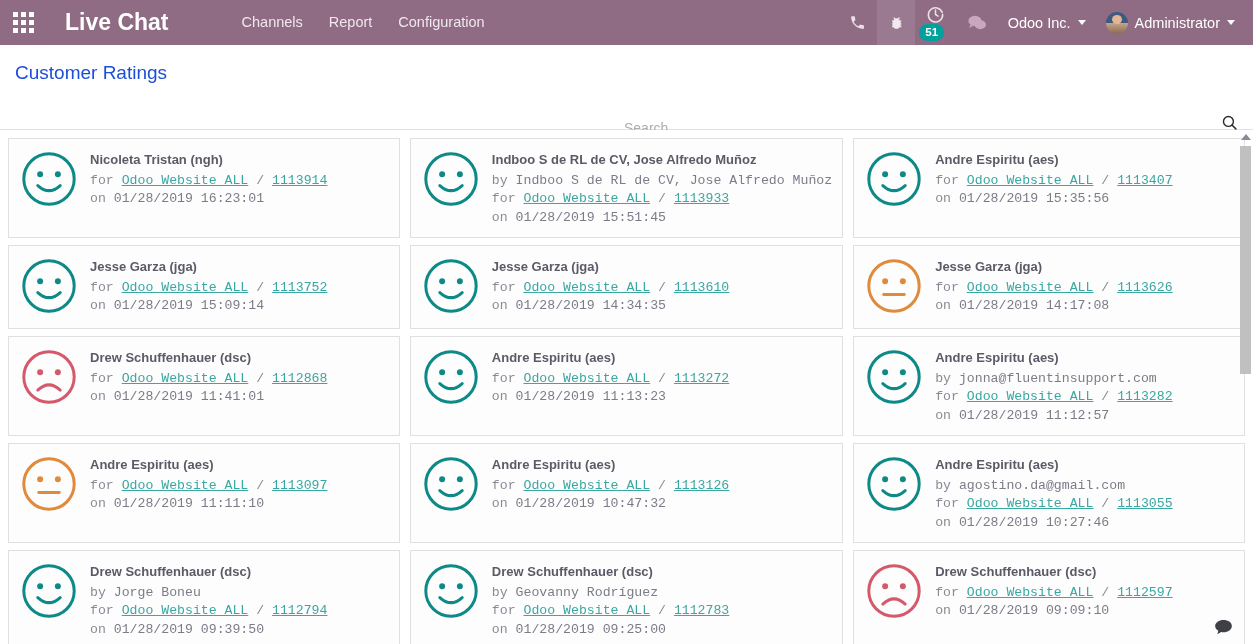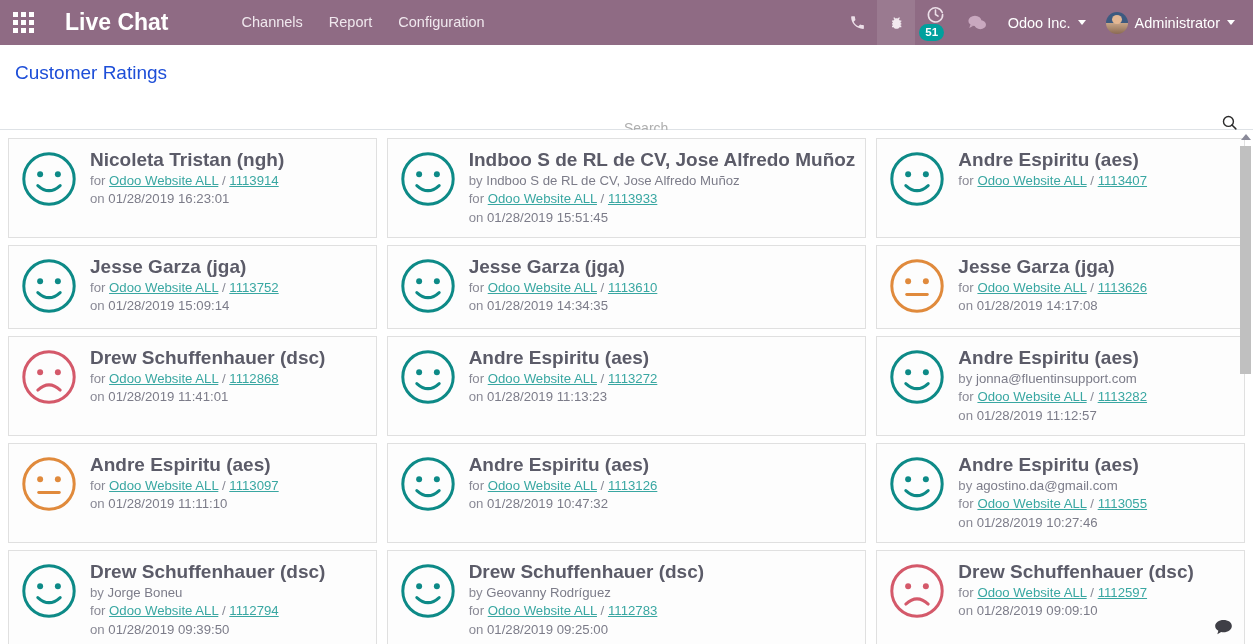--- a/index.html
+++ b/index.html
@@ -221,27 +221,27 @@
     background: #fdfdfd;
     display: flex;
     align-items: flex-start;
     padding: 10px 10px 10px 12px;
     cursor: pointer;
     position: relative;
   }
   .smiley { flex: none; margin-right: 13px; margin-top: 2px; }
   .card-body { padding-top: 2px; line-height: 18.5px; min-width: 0; }
   .c-name {
-    font-size: 19px;
+    font-size: 13px;
     font-weight: bold;
     color: #5b5b68;
     margin-bottom: 2px;
     white-space: nowrap;
   }
-  .c-line { font-size: 13.2px; color: #7c7c89; white-space: nowrap; }
+  .c-line { font-size: 13.2px; color: #7c7c89; white-space: nowrap; font-family: Liberation Mono, monospace; }
   .c-line .muted { color: #8a8a96; }
   .c-link { color: #39a7a2; }
   .chat-bubble {
     position: absolute;
     right: 12px; bottom: 10px;
     color: #3f3f46;
   }
 
   
   .scrollbar {
@@ -441,20 +441,21 @@
       <div class="card">
         <div class="smiley"><svg width="56" height="56" viewBox="0 0 60 60">
             <circle cx="30" cy="30" r="27" fill="none" stroke="#0d8a87" stroke-width="3.2"></circle>
             <circle cx="20.5" cy="25" r="3.2" fill="#0d8a87"></circle>
             <circle cx="39.5" cy="25" r="3.2" fill="#0d8a87"></circle>
             <path d="M18 37 Q30 48 42 37" fill="none" stroke="#0d8a87" stroke-width="3.2" stroke-linecap="round"></path>
           </svg></div>
         <div class="card-body">
           <div class="c-name">Andre Espiritu (aes)</div>
           <div class="c-line"><span class="muted">for </span><a class="c-link" href="#">Odoo Website ALL</a><span class="muted"> / </span><a class="c-link" href="#">1113407</a></div>
+          <div class="c-line"><span class="muted">on </span><span>01/28/2019 15:35:56</span></div>
         </div>
       </div>
       <div class="card">
         <div class="smiley"><svg width="56" height="56" viewBox="0 0 60 60">
             <circle cx="30" cy="30" r="27" fill="none" stroke="#0d8a87" stroke-width="3.2"></circle>
             <circle cx="20.5" cy="25" r="3.2" fill="#0d8a87"></circle>
             <circle cx="39.5" cy="25" r="3.2" fill="#0d8a87"></circle>
             <path d="M18 37 Q30 48 42 37" fill="none" stroke="#0d8a87" stroke-width="3.2" stroke-linecap="round"></path>
           </svg></div>
         <div class="card-body">

